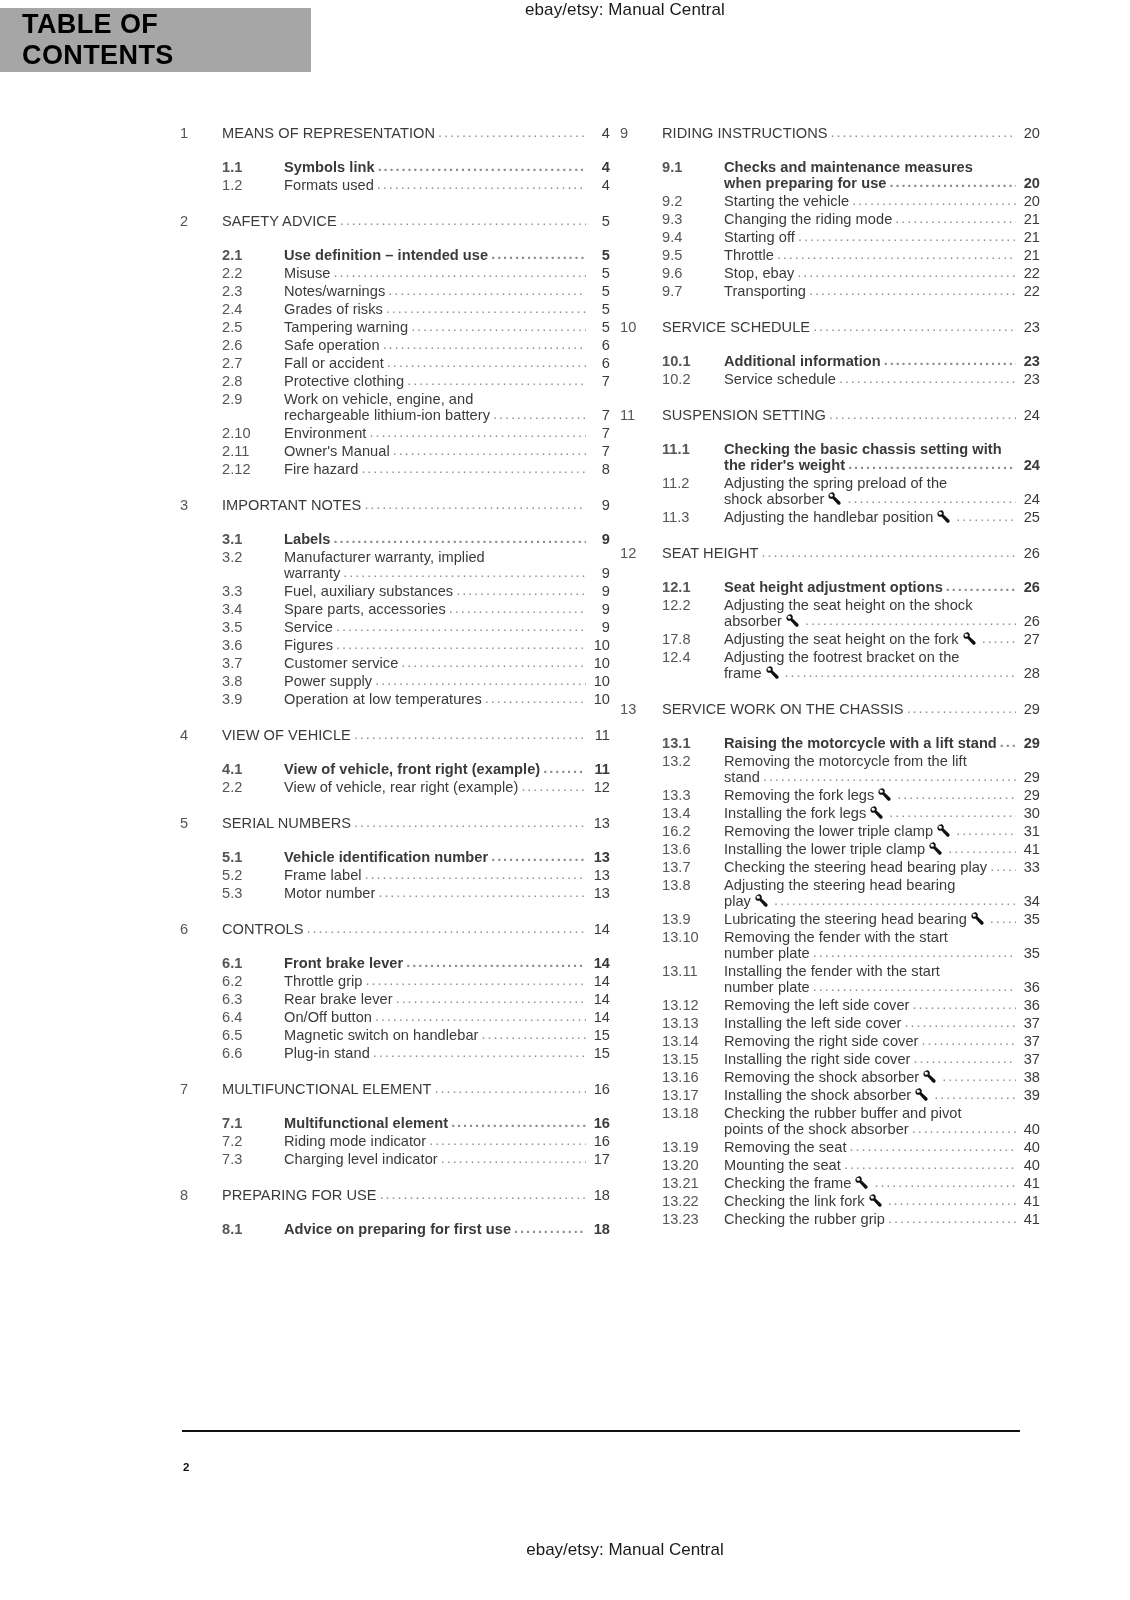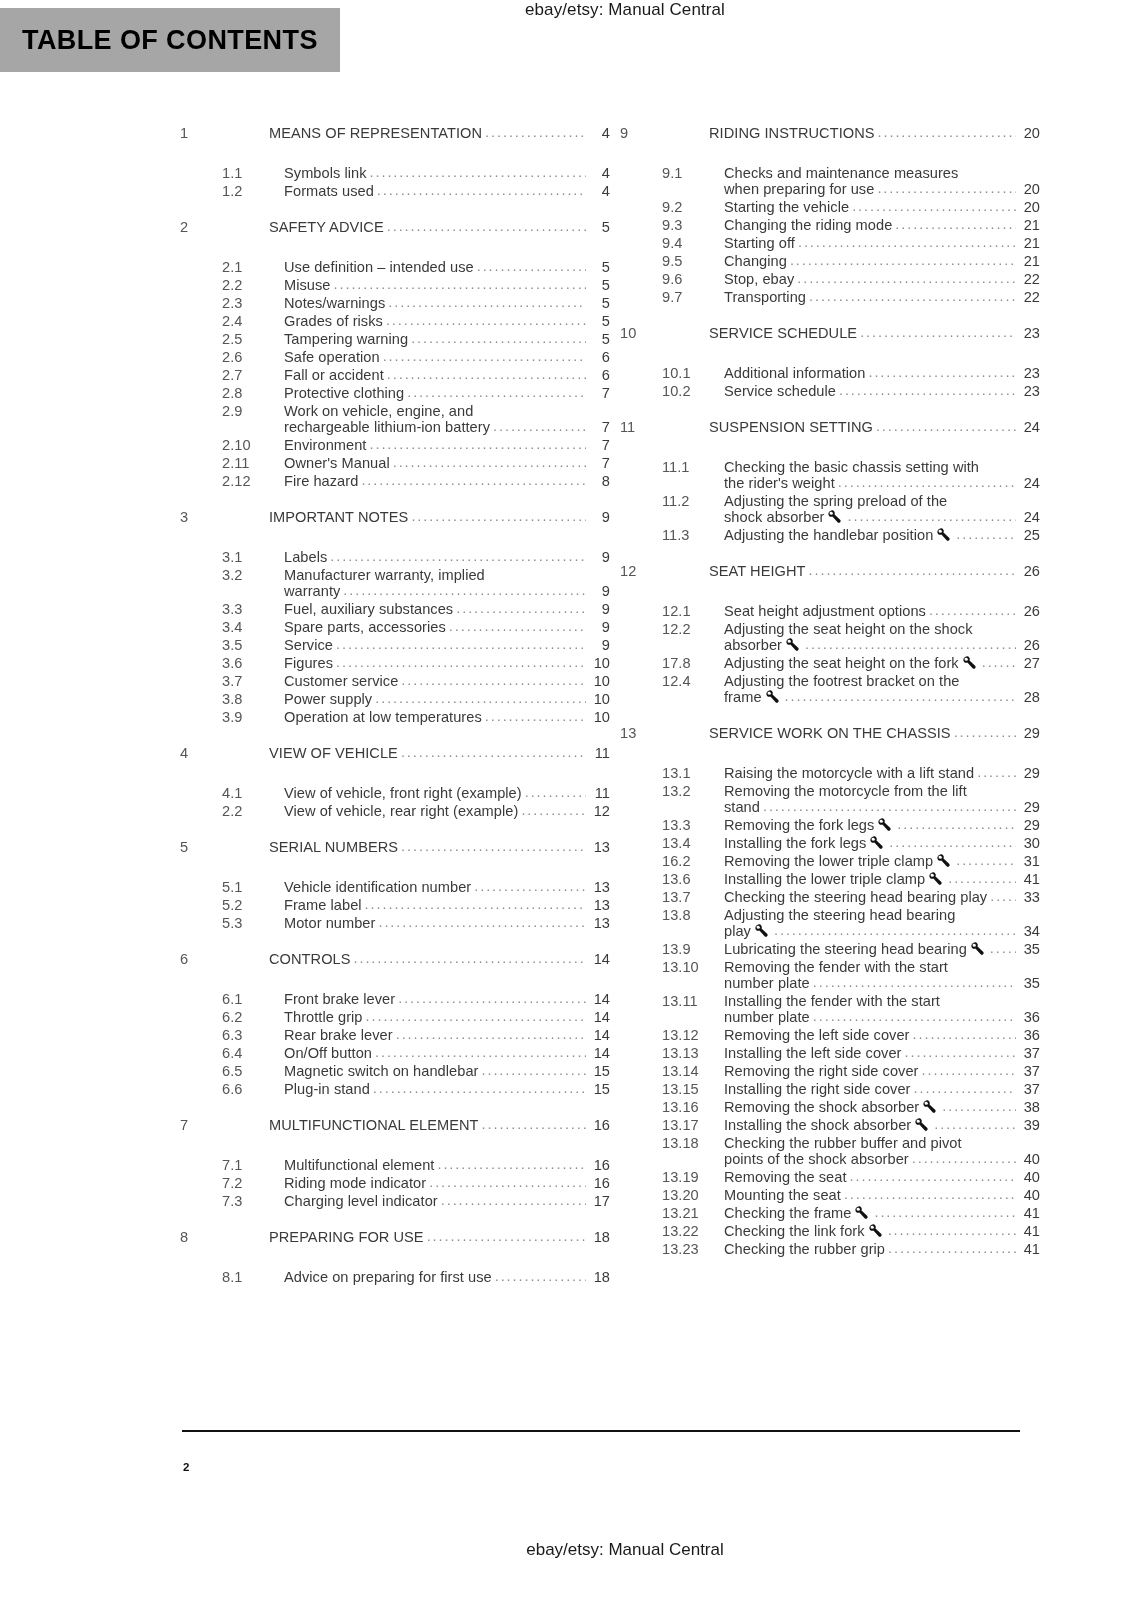--- a/index.html
+++ b/index.html
@@ -24,21 +24,21 @@
     font-size: 17px;
     color: #1a1a1a;
     letter-spacing: 0.1px;
   }
   .watermark-top span { display: inline-block; margin-left: 120px; }
 
   .toc-banner {
     position: absolute;
     top: 8px;
     left: 0px;
-    width: 340px;
+    width: 311px;
     height: 64px;
     background: #a6a6a6;
     display: flex;
     align-items: center;
   }
   .toc-banner-label {
     margin-left: 22px;
     font-size: 27px;
     font-weight: bold;
     letter-spacing: 0.4px;
@@ -65,31 +65,31 @@
     font-size: 14.6px;
     color: #3a3a3a;
     letter-spacing: 0.05px;
   }
   .lvl1.first { margin-top: 0; }
   .lvl1 .num {
     width: 42px;
     flex: 0 0 42px;
     color: #555;
   }
-  .lvl1 .title { text-transform: uppercase; margin-left: 47px; }
+  .lvl1 .title { text-transform: uppercase; }
 
   .lvl2 {
     display: flex;
     align-items: flex-start;
     margin-top: 2px;
     font-size: 14.6px;
     color: #3a3a3a;
     letter-spacing: 0.05px;
   }
-  .lvl2.group-start { margin-top: 24px; }
+  .lvl2.group-start { margin-top: 18px; font-weight: bold; }
   .lvl2 .num {
     width: 62px;
     flex: 0 0 62px;
     margin-left: 42px;
     color: #555;
   }
 
   
   .body {
     flex: 1 1 auto;
@@ -689,21 +689,21 @@
             <span class="txt">Starting off</span>
             <span class="leader">....................................................................................................</span>
             <span class="pg">21</span>
           </div>
         </div>
       </div>
       <div class="lvl2">
         <div class="num">9.5</div>
         <div class="body">
           <div class="row">
-            <span class="txt">Changing</span>
+            <span class="txt">Throttle</span>
             <span class="leader">....................................................................................................</span>
             <span class="pg">21</span>
           </div>
         </div>
       </div>
       <div class="lvl2">
         <div class="num">9.6</div>
         <div class="body">
           <div class="row">
             <span class="txt">Stop, ebay</span>

